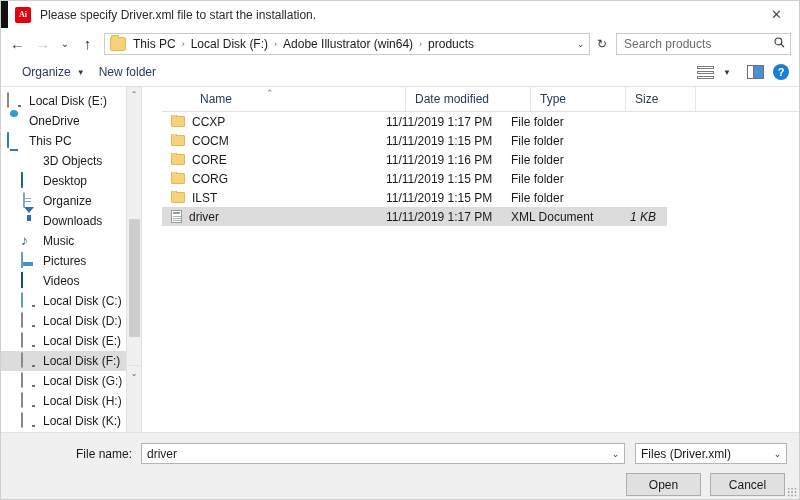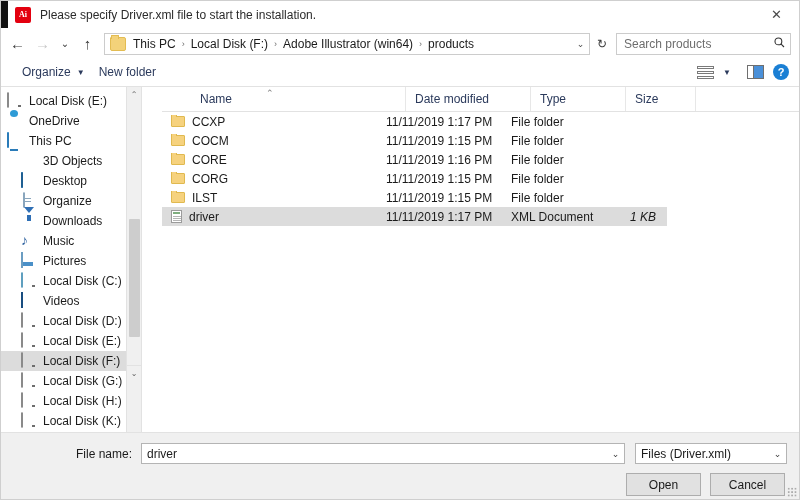--- a/index.html
+++ b/index.html
@@ -734,26 +734,26 @@
           </div>
           <div class="sb-item indent">
             <span class="sb-ico"><span class="ico-music">♪</span></span>
             <span>Music</span>
           </div>
           <div class="sb-item indent">
             <span class="sb-ico"><span class="ico-pictures"></span></span>
             <span>Pictures</span>
           </div>
           <div class="sb-item indent">
+            <span class="sb-ico"><span class="ico-videos"></span></span>
+            <span>Videos</span>
+          </div>
+          <div class="sb-item indent">
             <span class="sb-ico"><span class="ico-drive sys"></span></span>
             <span>Local Disk (C:)</span>
-          </div>
-          <div class="sb-item indent">
-            <span class="sb-ico"><span class="ico-videos"></span></span>
-            <span>Videos</span>
           </div>
           <div class="sb-item indent">
             <span class="sb-ico"><span class="ico-drive"></span></span>
             <span>Local Disk (D:)</span>
           </div>
           <div class="sb-item indent">
             <span class="sb-ico"><span class="ico-drive"></span></span>
             <span>Local Disk (E:)</span>
           </div>
           <div class="sb-item indent selected">

